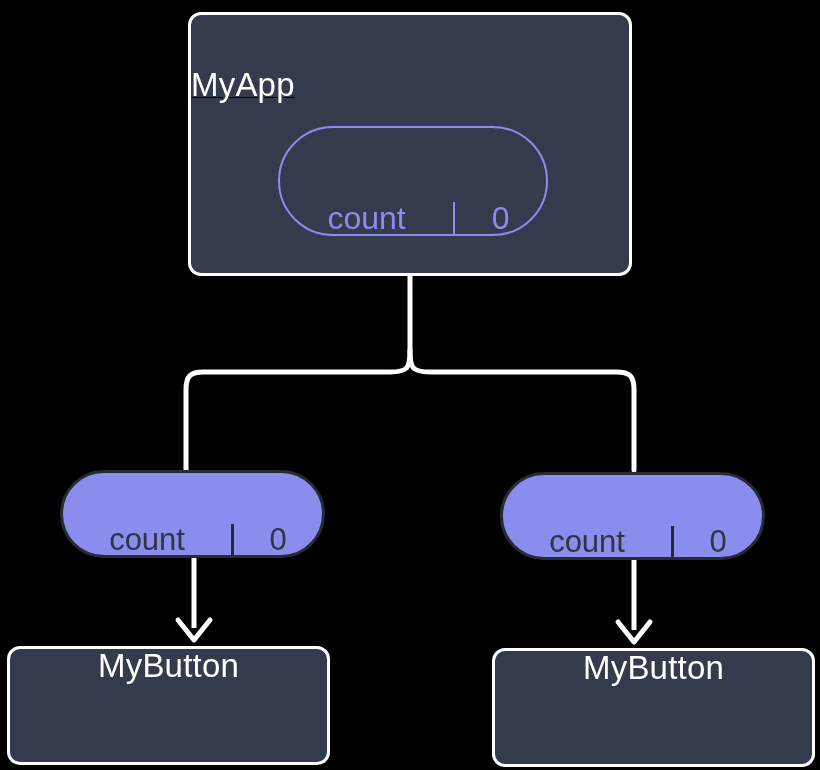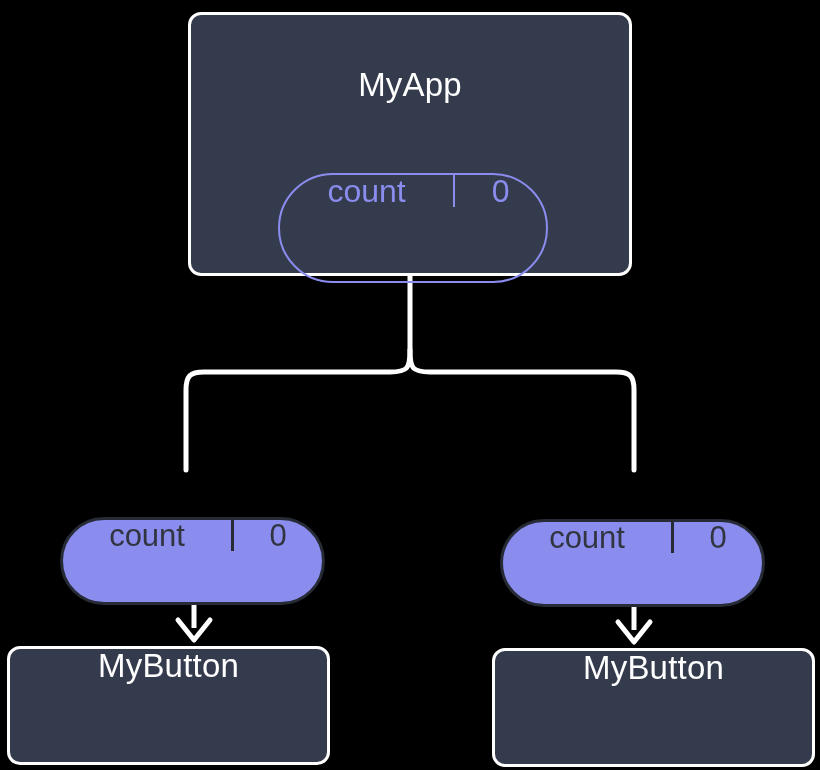--- a/index.html
+++ b/index.html
@@ -52,32 +52,32 @@
     font-weight: 400;
     letter-spacing: 0.2px;
     line-height: 1;
     white-space: nowrap;
   }
   .root-title-wrap {
     position: absolute;
     left: 0;
     right: 0;
     top: 53px;
-    text-align: center;
+    text-align: left;
+    text-decoration: underline;
   }
 
   
   .pill {
     position: absolute;
     box-sizing: border-box;
     display: flex;
-    align-items: flex-start;
+    align-items: flex-end;
     border-radius: 999px;
     overflow: hidden;
-    margin-top: 47px;
   }
   .pill .pill-key,
   .pill .pill-val {
     display: flex;
     align-items: center;
     justify-content: center;
     white-space: nowrap;
     line-height: 1;
   }
 

